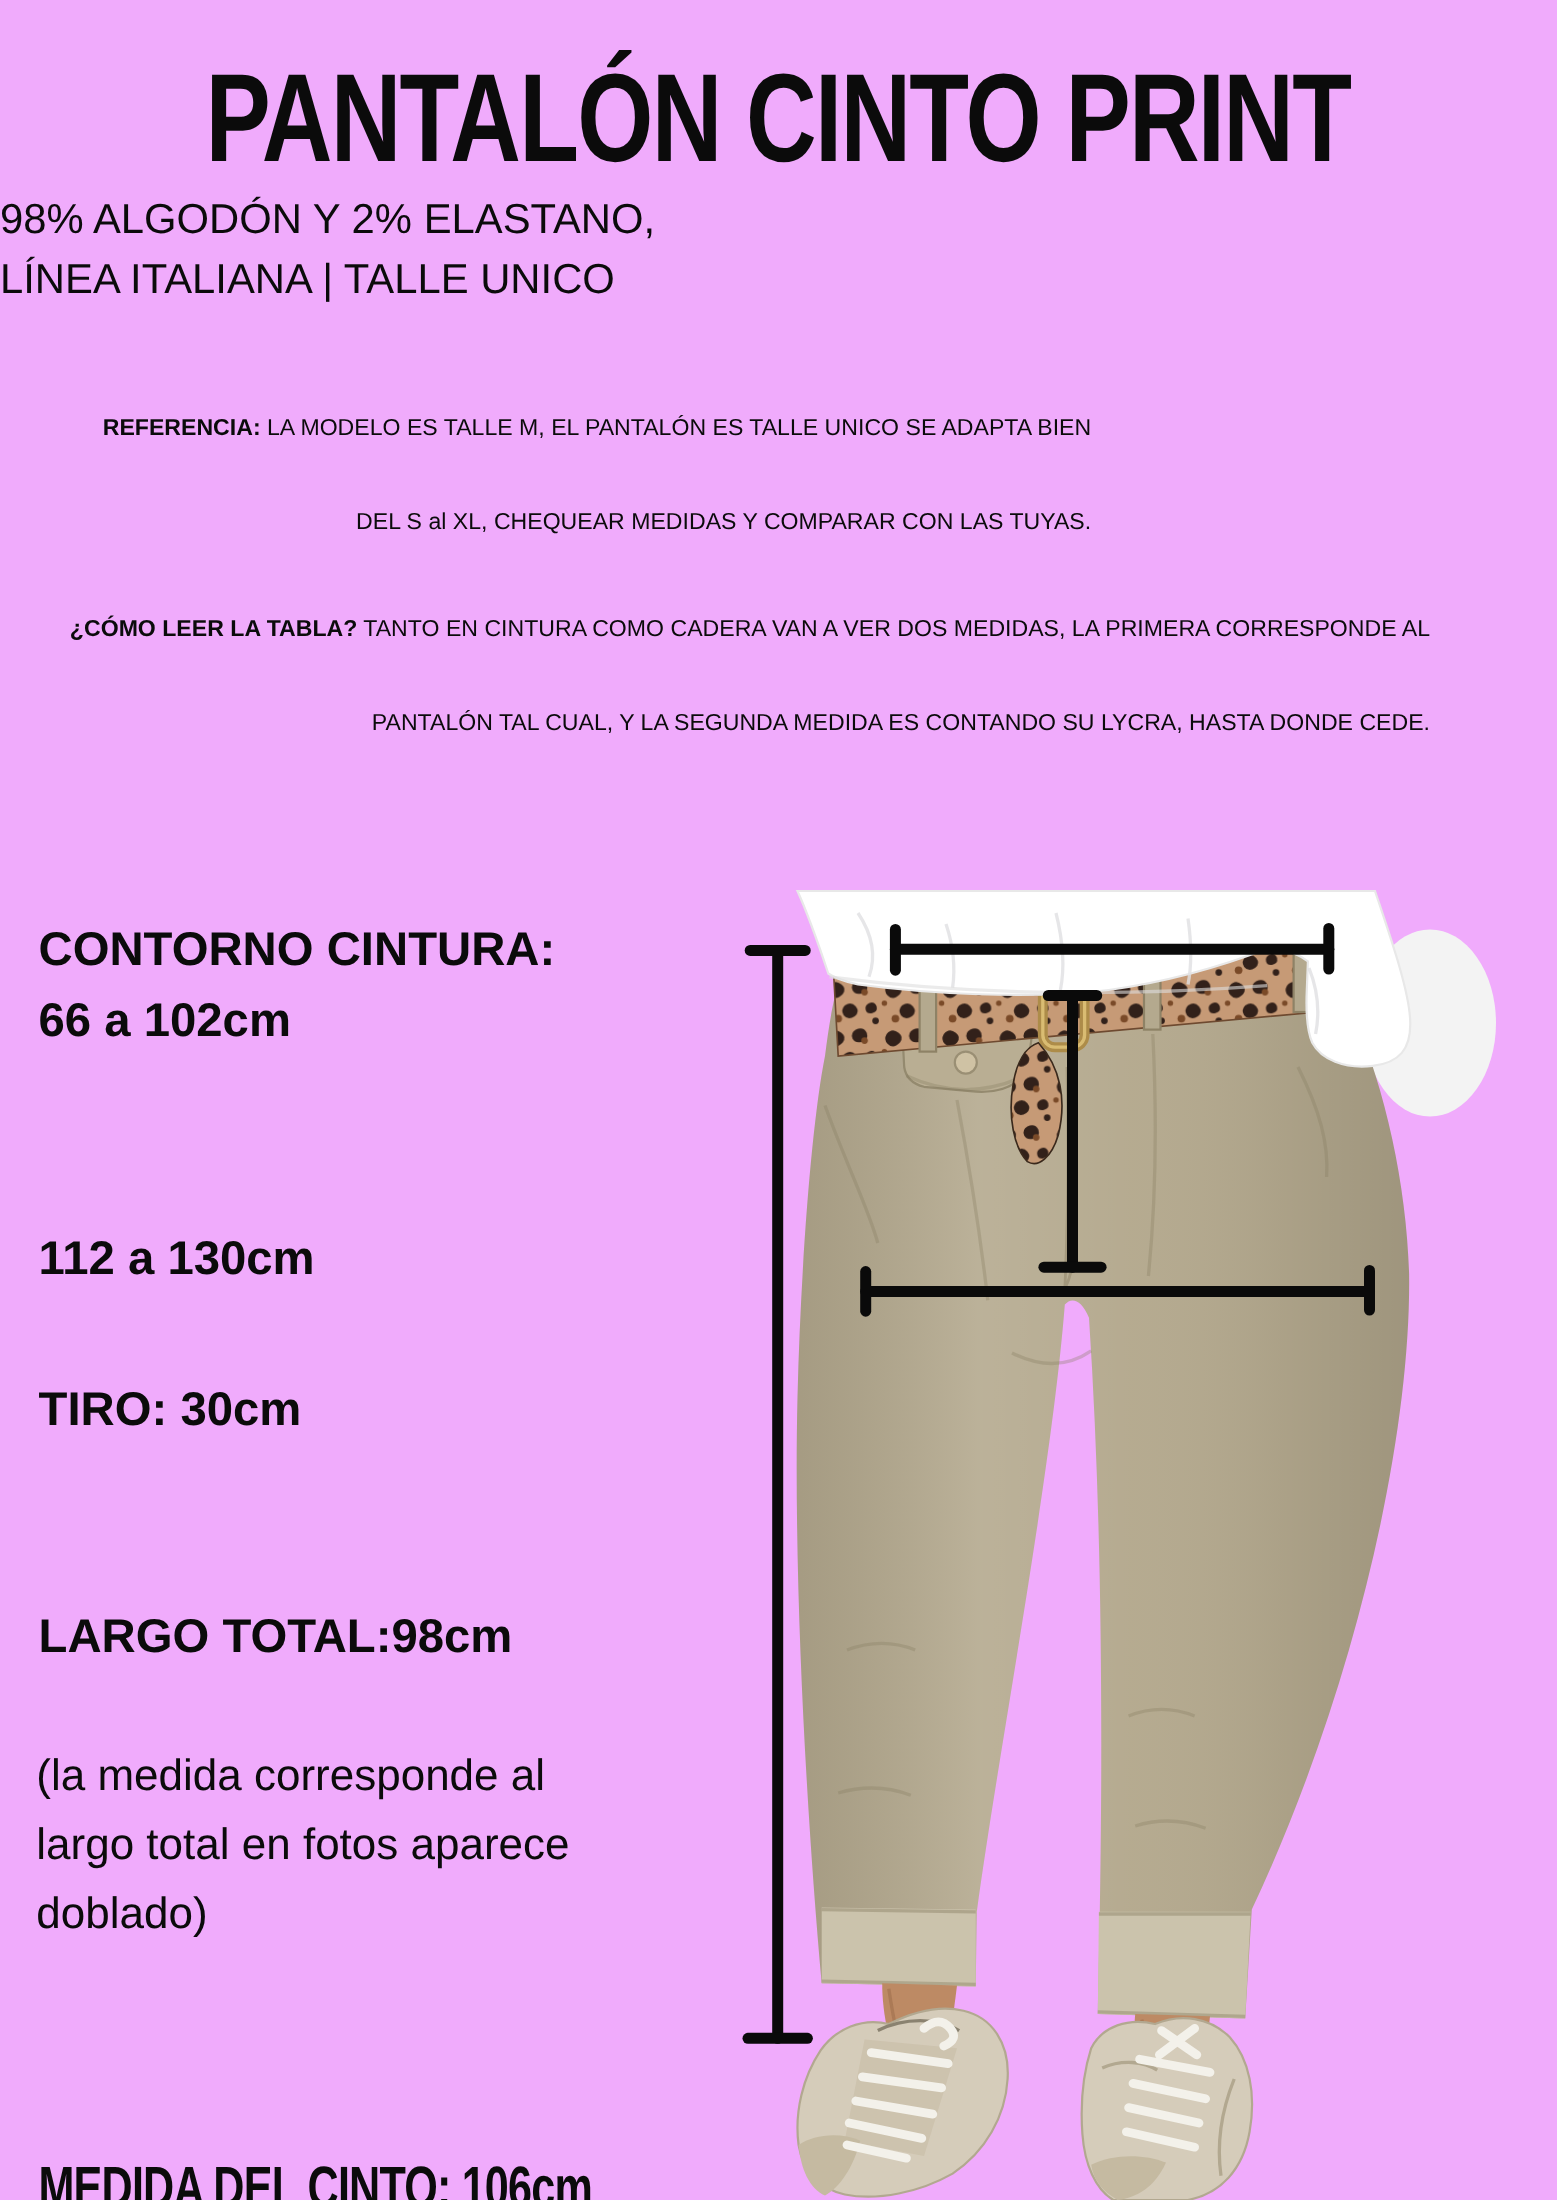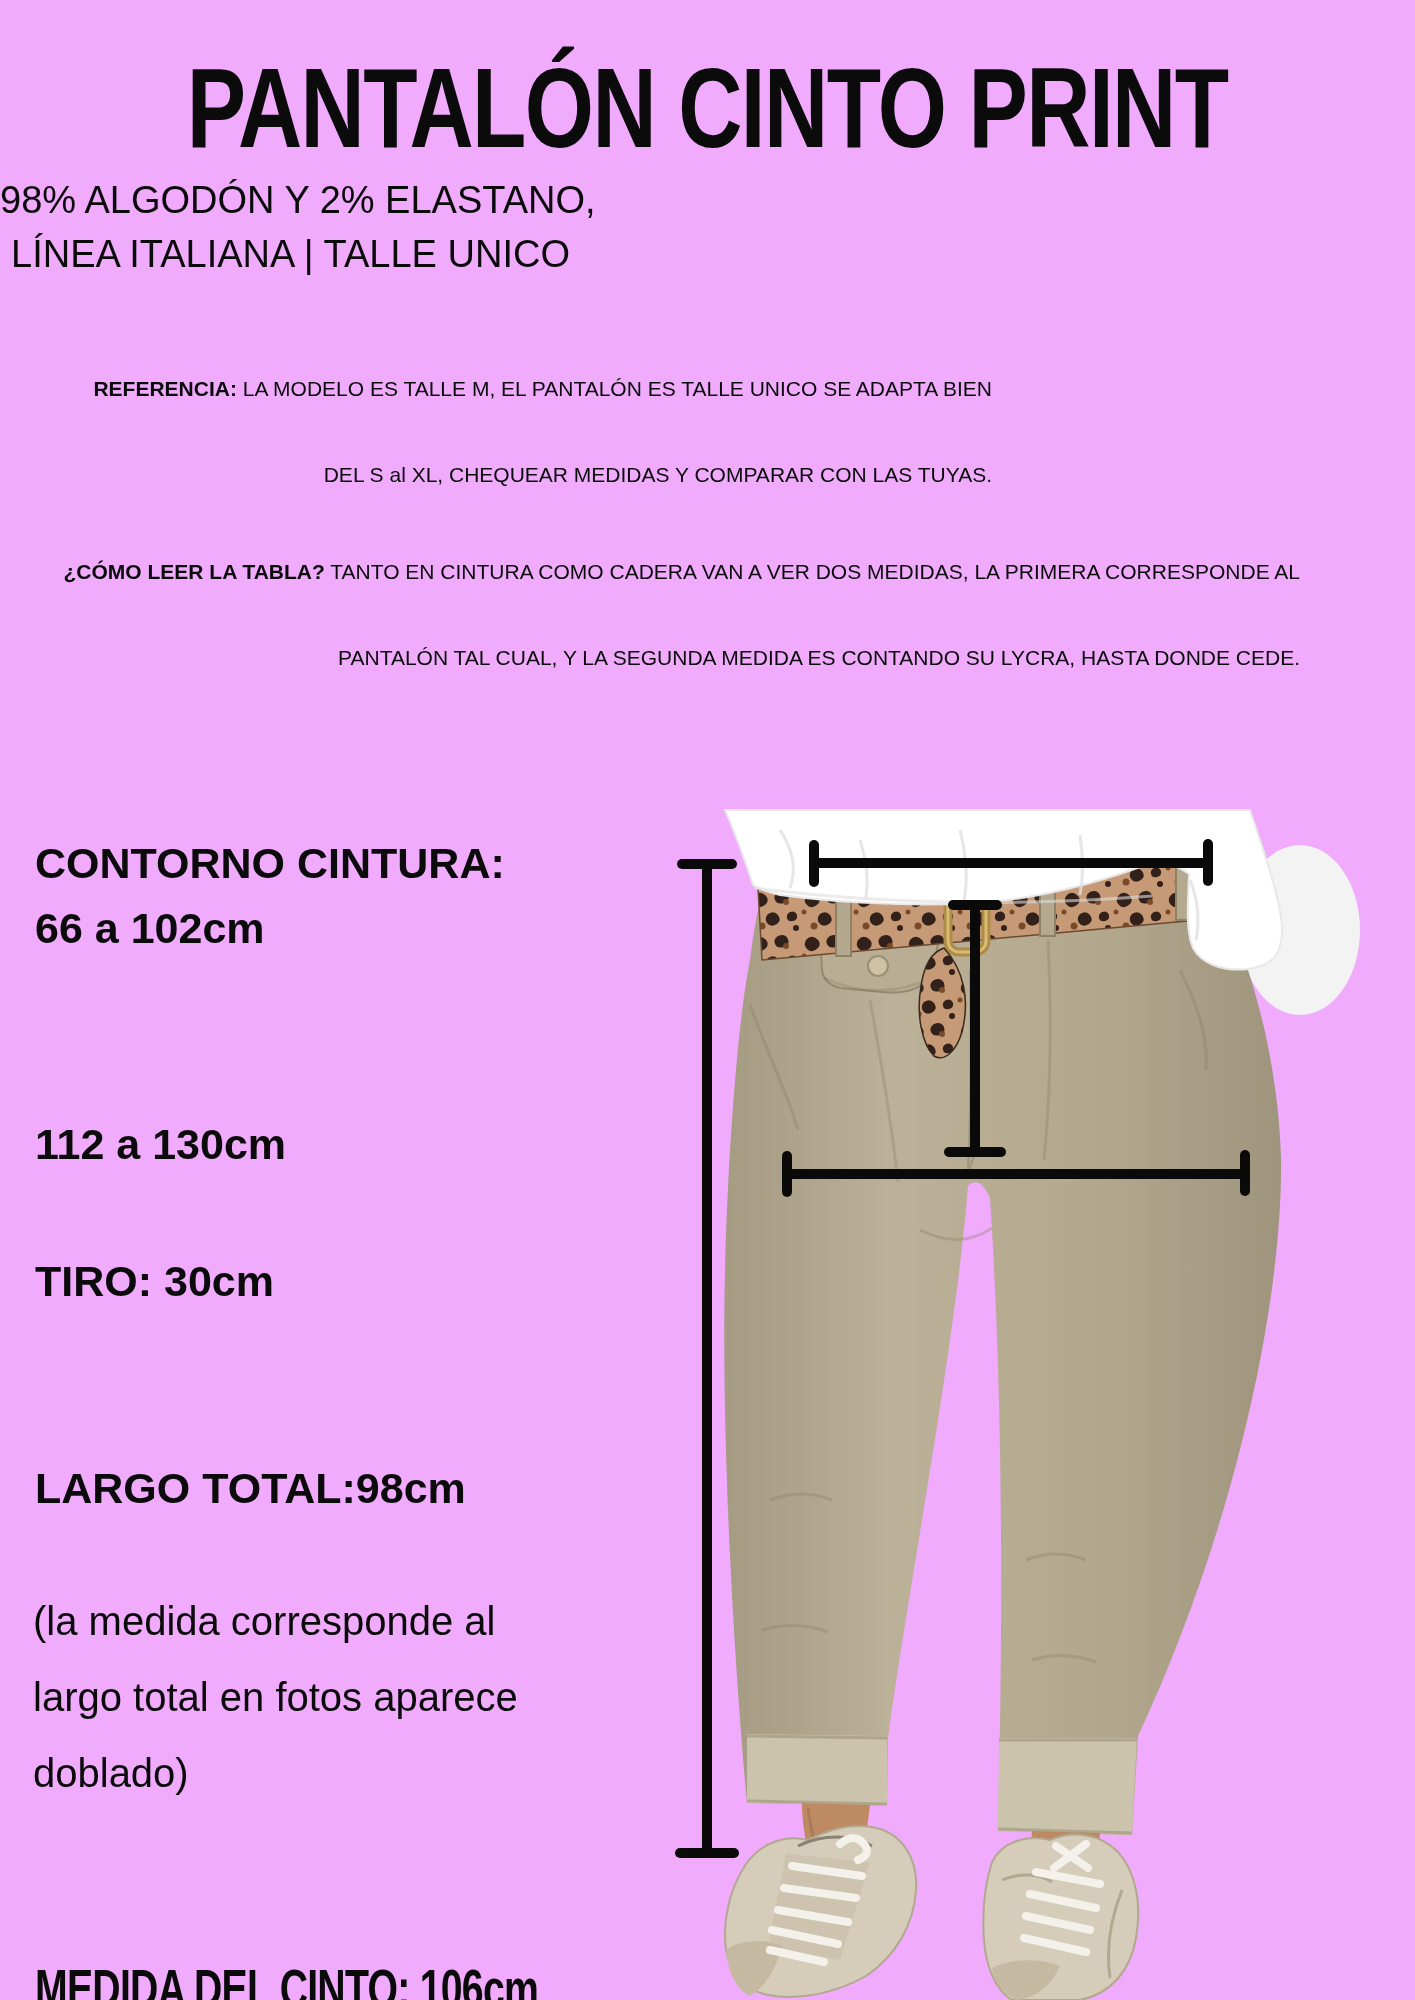--- a/index.html
+++ b/index.html
@@ -8,32 +8,32 @@
     font-family:"Liberation Sans",sans-serif;color:var(--ink,#0b0b0b);
   }
   .abs{position:absolute;}
   
   .title-wrap{left:0;top:48px;width:1415px;text-align:center;}
   .title-inner{
     display:inline-block;font-size:114px;font-weight:bold;line-height:1.05;
     letter-spacing:-2px;transform:scaleX(.78);transform-origin:50% 50%;white-space:nowrap;
   }
   .subtitle{left:0;width:1336px;text-align:left;font-size:38px;line-height:48px;}
-  .sub1{top:176px;} .sub2{top:230px;padding-left:11px;}
+  .sub1{top:176px;} .sub2{top:230px;}
   
   .para{text-align:right;font-size:21px;line-height:86px;}
   .para b{font-weight:bold;}
   .ref-para{left:52px;top:346px;width:940px;}
   .como-para{left:30px;top:529px;width:1270px;}
   
   .meas{left:35px;font-size:43px;font-weight:bold;line-height:50px;white-space:nowrap;}
   .m-cintura-l{top:838px;} .m-cintura-v{top:903px;}
   .m-cadera-l{top:1053px;} .m-cadera-v{top:1119px;}
   .m-tiro{top:1256px;} .m-largo{top:1463px;}
-  .m-note{left:33px;top:1583px;width:500px;font-size:40px;font-weight:normal;line-height:76px;white-space:normal;}
+  .m-note{left:33px;top:1583px;width:500px;font-size:40px;font-weight:normal;line-height:63px;white-space:normal;}
   .m-cinto{top:1964px;font-size:53px;}
   .condensed{display:inline-block;transform:scaleX(.74);transform-origin:0 50%;white-space:nowrap;letter-spacing:-1px;}
   
   .figure{left:540px;top:800px;width:875px;height:1200px;}
   svg{display:block;}
   .pants-fill{fill:var(--pants,#b4a98e);}
   .cuff-fill{fill:var(--cuff,#cbc3ac);}
   .skin-fill{fill:var(--skin,#bd8a64);}
   .tee-fill{fill:var(--tshirt,#ffffff);stroke:#e8e8e8;stroke-width:2;}
   .shoe-fill{fill:var(--shoe,#d5ccba);stroke:#b2a890;stroke-width:2;}

